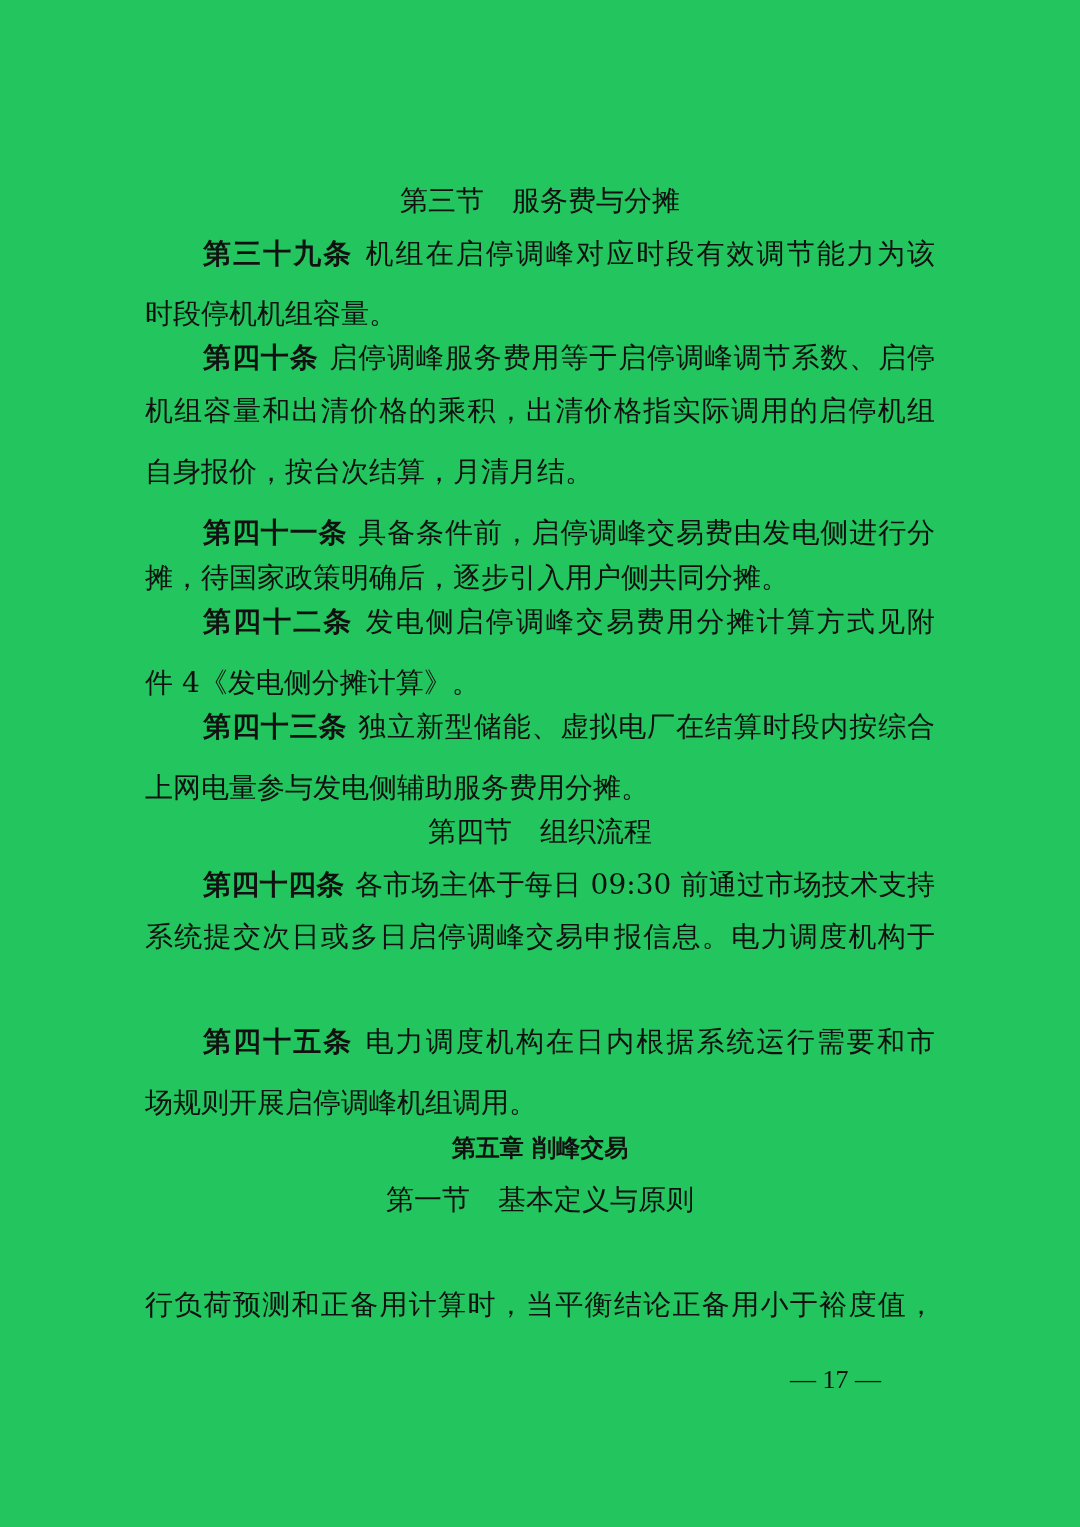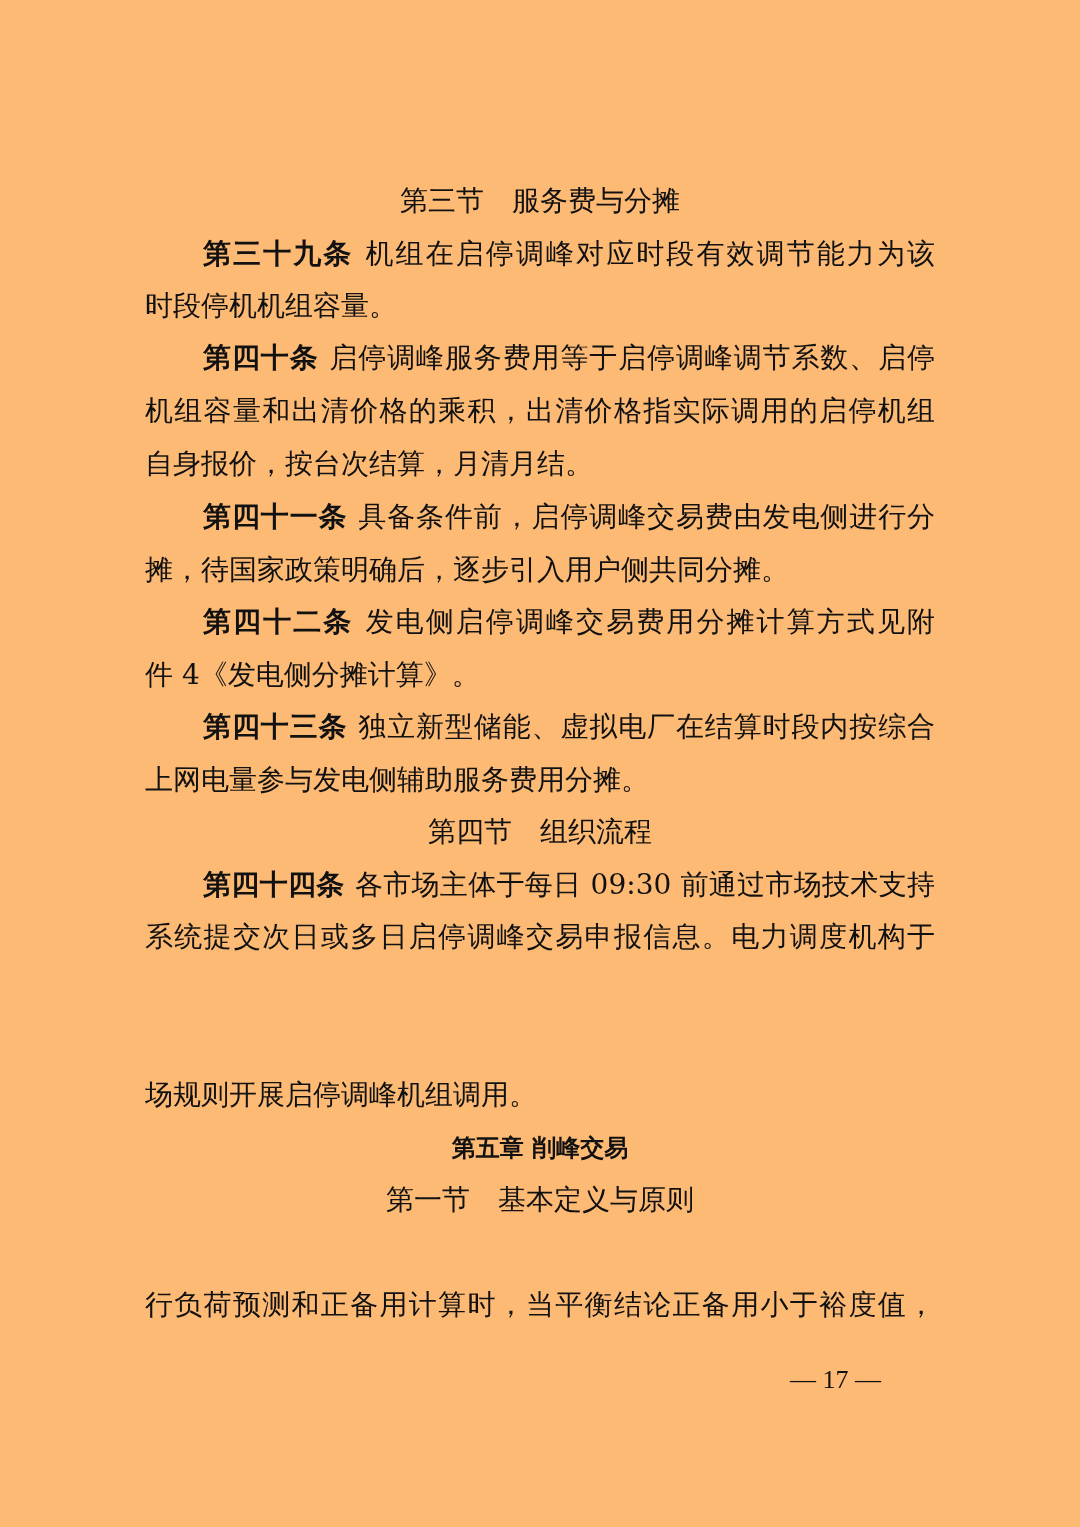--- a/index.html
+++ b/index.html
@@ -1,22 +1,22 @@
 <!DOCTYPE html>
 <html><head>
 <meta charset="utf-8">
 <style>
   html, body { margin: 0; padding: 0; background: #ffffff; }
   body { width: 1080px; height: 1527px; position: relative; overflow: hidden;
          font-family: "DejaVu Serif", "Liberation Serif", serif; color: #111111; }
-  .page { position: absolute; left: 0; top: 0; width: 1080px; height: 1527px; background: #fdba74; }
+  .page { position: absolute; left: 0; top: 0; width: 1080px; height: 1527px; background: #22c55e; }
   .line { position: absolute; left: 145px; width: 790px; height: 40px; line-height: 40px;
           font-size: 28px; white-space: nowrap; }
   .just { text-align: justify; text-align-last: justify; }
-  .left { text-align: left; }
+  .left { text-align: left; margin-top: 8px; }
   .indent { left: 203px; width: 732px; }
   .center { left: 0; width: 1080px; text-align: center; }
   .art { font-family: "DejaVu Sans", "Liberation Sans", sans-serif; font-weight: bold; }
   .heading-sec { font-size: 28px; }
   .heading-sec .gap { display: inline-block; width: 28px; }
   .heading-ch { font-family: "DejaVu Sans", "Liberation Sans", sans-serif; font-weight: bold; font-size: 24px; }
   .pagenum { position: absolute; left: 790px; width: 140px; top: 1360px; height: 40px; line-height: 40px;
              font-size: 26px; text-align: left; font-family: "Liberation Serif", serif; }
   .sp { display: inline-block; width: 10px; }
 </style>
@@ -33,21 +33,21 @@
     <span class="art">第三十九条</span><span class="sp"></span><span>机组在启停调峰对应时段有效调节能力为该</span>
   </div>
   <div class="line left" style="top:286px">时段停机机组容量。</div>
 
   <div class="line indent just" style="top:338px">
     <span class="art">第四十条</span><span class="sp"></span><span>启停调峰服务费用等于启停调峰调节系数、启停</span>
   </div>
   <div class="line just" style="top:391px">机组容量和出清价格的乘积，出清价格指实际调用的启停机组</div>
   <div class="line left" style="top:444px">自身报价，按台次结算，月清月结。</div>
 
-  <div class="line indent just" style="top:497px">
+  <div class="line indent just" style="top:513px">
     <span class="art">第四十一条</span><span class="sp"></span><span>具备条件前，启停调峰交易费由发电侧进行分</span>
   </div>
   <div class="line left" style="top:550px">摊，待国家政策明确后，逐步引入用户侧共同分摊。</div>
 
   <div class="line indent just" style="top:602px">
     <span class="art">第四十二条</span><span class="sp"></span><span>发电侧启停调峰交易费用分摊计算方式见附</span>
   </div>
   <div class="line left" style="top:655px">件 4《发电侧分摊计算》。</div>
 
   <div class="line indent just" style="top:707px">
@@ -57,20 +57,23 @@
 
   <div class="line center heading-sec" style="top:812px">
     <span>第四节</span><span class="gap"></span><span>组织流程</span>
   </div>
 
   <div class="line indent just" style="top:865px">
     <span class="art">第四十四条</span><span class="sp"></span><span>各市场主体于每日 09:30 前通过市场技术支持</span>
   </div>
   <div class="line just" style="top:917px">系统提交次日或多日启停调峰交易申报信息。电力调度机构于</div>
 
+  <div class="line indent just" style="top:1022px">
+    <span class="art">第四十五条</span><span class="sp"></span><span>电力调度机构在日内根据系统运行需要和市</span>
+  </div>
   <div class="line left" style="top:1075px">场规则开展启停调峰机组调用。</div>
 
   <div class="line center heading-ch" style="top:1128px">第五章 削峰交易</div>
 
   <div class="line center heading-sec" style="top:1180px">
     <span>第一节</span><span class="gap"></span><span>基本定义与原则</span>
   </div>
 
   <div class="line just" style="top:1285px">行负荷预测和正备用计算时，当平衡结论正备用小于裕度值，</div>
 

